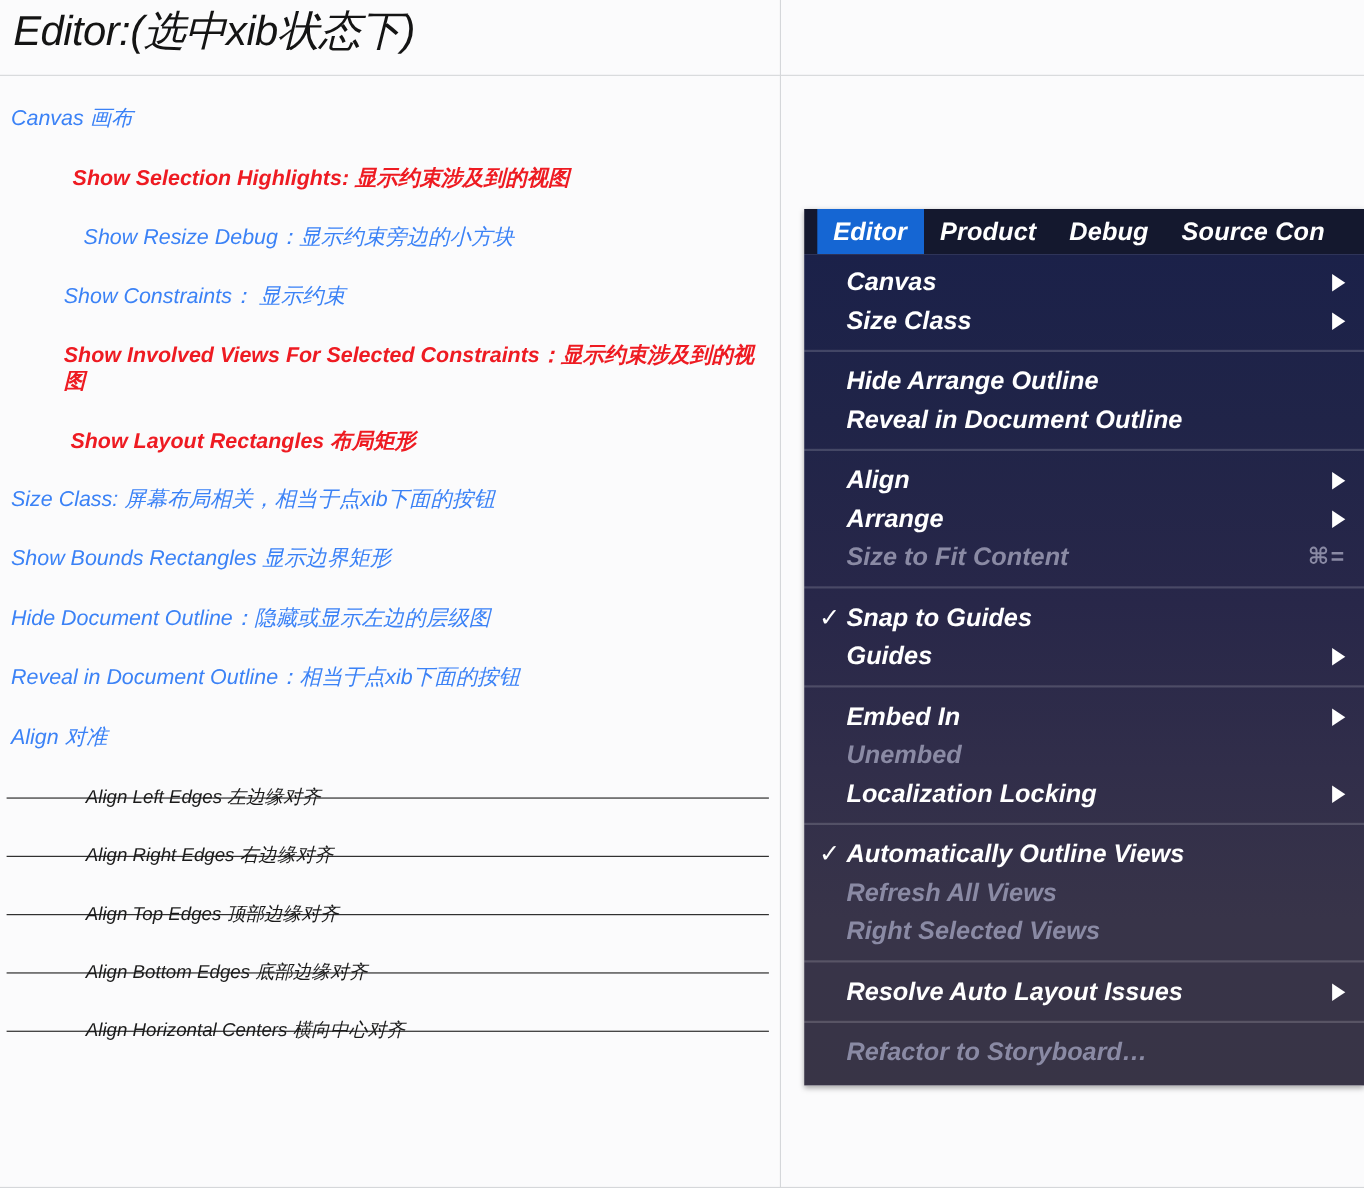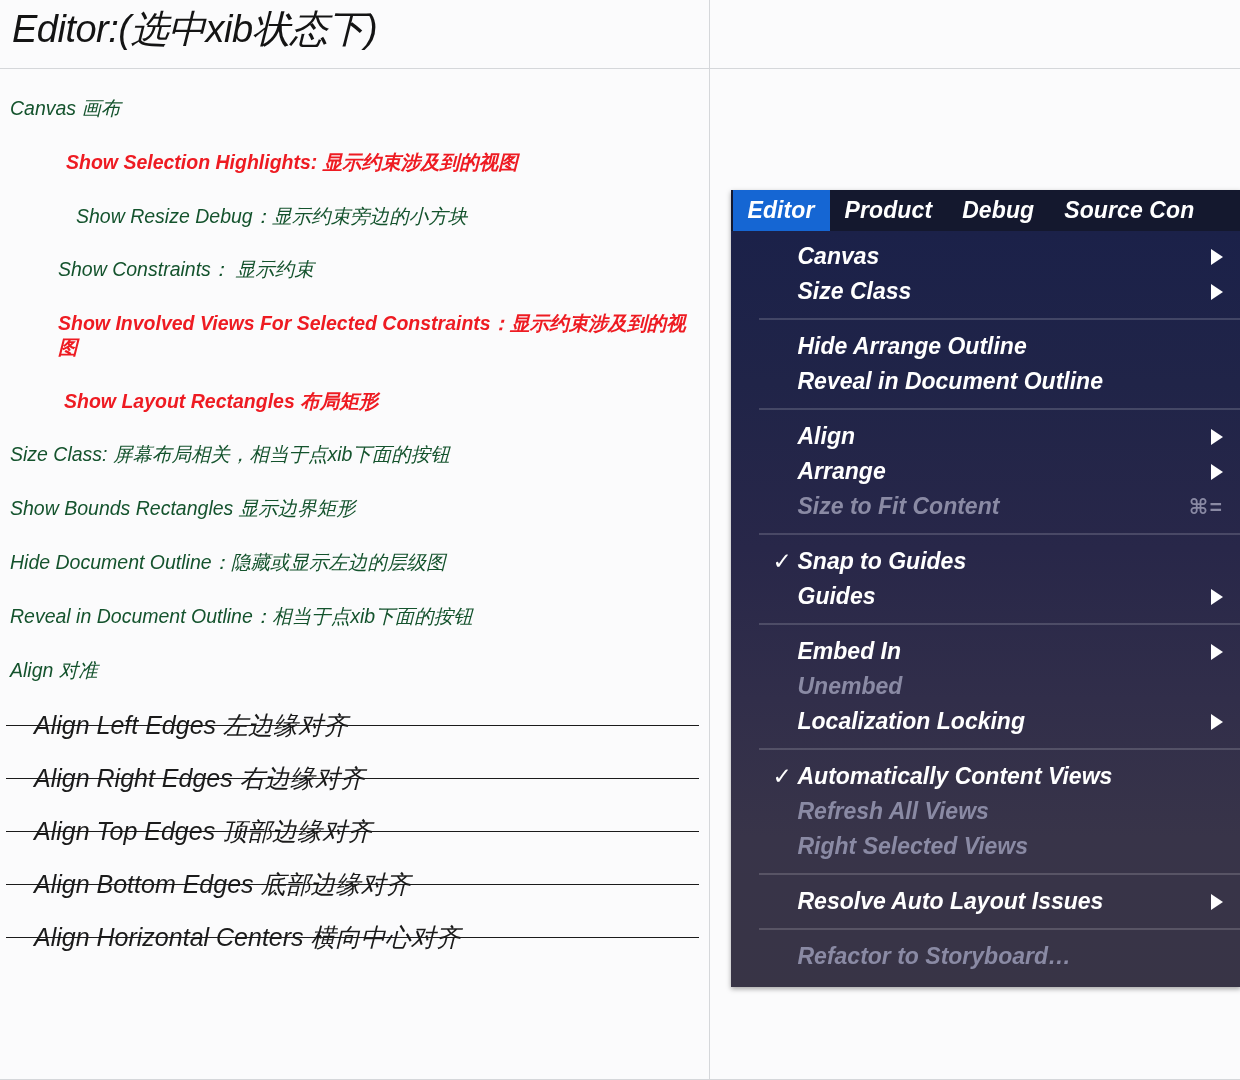--- a/index.html
+++ b/index.html
@@ -45,21 +45,21 @@
     white-space: nowrap;
   }
 
   
   .body-cell { height: 1010px; }
   .notes { padding: 28px 10px 0 10px; }
 
   .line {
     font-size: 19.5px;
     line-height: 1.22;
-    color: #14532d;
+    color: #3b82f6;
     margin: 0 0 30px 0;
     white-space: nowrap;
   }
   .line.wrap { white-space: normal; }
   .line.red { color: #ee1b22; font-weight: 600; }
   .line.ind1 { margin-left: 56px; }
   .line.ind2 { margin-left: 66px; }
   .line.ind3 { margin-left: 48px; }
   .line.ind4 { margin-left: 54px; }
 
@@ -73,22 +73,22 @@
     position: absolute;
     left: -4px;
     right: 0;
     top: 13px;
     height: 1px;
     background: #1b1b1b;
   }
   .strike-row .txt {
     position: relative;
     display: inline-block;
-    margin-left: 24px;
-    font-size: 25px;
+    margin-left: 68px;
+    font-size: 17px;
     line-height: 26px;
     color: #1b1b1b;
     background: transparent;
     white-space: nowrap;
   }
 
   
   .menu-holder { position: relative; width: 100%; height: 100%; }
 
   .menu-shot {
@@ -100,21 +100,21 @@
     box-shadow: 0 2px 5px rgba(0,0,0,.35);
     overflow: hidden;
     font-family: "Liberation Sans", "DejaVu Sans", sans-serif;
   }
 
   .menubar {
     height: 41px;
     background: #14182e;
     display: flex;
     align-items: stretch;
-    padding-left: 2px;
+    padding-left: 12px;
   }
   .menubar .mi {
     display: flex;
     align-items: center;
     padding: 0 15px;
     color: #ffffff;
     font-size: 23px;
     font-weight: 700;
     letter-spacing: .1px;
     white-space: nowrap;
@@ -223,21 +223,21 @@
 
             <div class="menu-shot">
 
               <div class="menubar" id="menubar">
                   <div class="mi active">Editor</div>
                   <div class="mi">Product</div>
                   <div class="mi">Debug</div>
                   <div class="mi">Source Con</div>
                 </div>
 
-              <div class="menu-body" id="menu-body" style="background: linear-gradient(rgb(27, 33, 73) 0%, rgb(32, 36, 72) 20%, rgb(40, 39, 73) 42%, rgb(49, 46, 74) 62%, rgb(56, 52, 73) 80%, rgb(56, 52, 70) 100%); padding-left: 28px;">
+              <div class="menu-body" id="menu-body" style="background: linear-gradient(rgb(27, 33, 73) 0%, rgb(32, 36, 72) 20%, rgb(40, 39, 73) 42%, rgb(49, 46, 74) 62%, rgb(56, 52, 73) 80%, rgb(56, 52, 70) 100%);">
                   <div class="pad-top"></div>
                   <div class="grp">
                     <div class="row">
                       <span class="label">Canvas</span>
                       <span class="arrow"></span>
                     </div>
                     <div class="row">
                       <span class="label">Size Class</span>
                       <span class="arrow"></span>
                     </div>
@@ -298,21 +298,21 @@
                       <span class="label">Localization Locking</span>
                       <span class="arrow"></span>
                     </div>
                   </div>
                   <div style="height: 9px;"></div>
                   <div class="sep"></div>
                   <div style="height: 9px;"></div>
                   <div class="grp">
                     <div class="row">
                       <span class="check">✓</span>
-                      <span class="label">Automatically Content Views</span>
+                      <span class="label">Automatically Outline Views</span>
                     </div>
                     <div class="row disabled">
                       <span class="label">Refresh All Views</span>
                     </div>
                     <div class="row disabled">
                       <span class="label">Right Selected Views</span>
                     </div>
                   </div>
                   <div style="height: 9px;"></div>
                   <div class="sep"></div>

